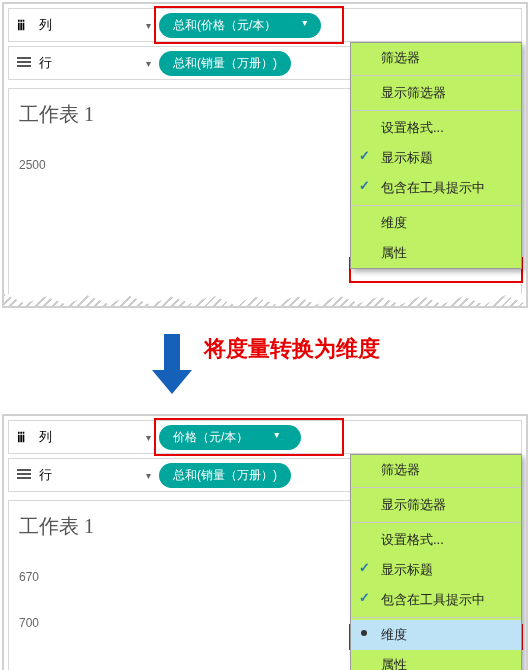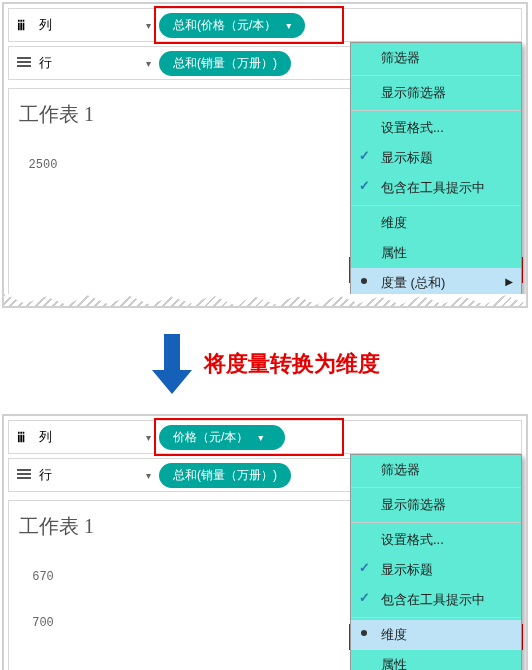--- a/index.html
+++ b/index.html
@@ -4,35 +4,35 @@
 <style>
   * { box-sizing: border-box; margin: 0; padding: 0; }
   body { font-family: "Microsoft YaHei", Arial, sans-serif; font-size: 13px; background: #fff; width: 532px; }
   .outer { border: 2px solid #d0d0d0; width: 526px; margin: 2px; position: relative; }
   .panel { position: relative; height: 290px; overflow: hidden; }
   .shelf-area { padding: 4px; }
   .shelf-row { display: flex; align-items: center; border: 1px solid #d8d8d8; background: #fff; margin-bottom: 4px; height: 34px; }
   .shelf-label { width: 150px; display: flex; align-items: center; padding: 0 8px; gap: 8px; }
   .shelf-label .icon { width: 14px; height: 14px; display: inline-block; }
   .shelf-dd { margin-left: auto; color: #666; font-size: 10px; }
-  .pill { background: #00a69c; color: #fff; border-radius: 14px; padding: 4px 14px; font-size: 12px; display: inline-flex; align-items: center; gap: 6px; white-space: nowrap; }
+  .pill { background: #00a69c; color: #fff; border-radius: 14px; padding: 4px 14px; font-size: 12px; display: inline-flex; align-items: flex-start; gap: 22px; white-space: nowrap; }
   .pill .dd { color: #fff; font-size: 10px; margin-left: 4px; }
   .redbox { border: 2px solid #e60000; position: absolute; pointer-events: none; }
   .sheet-area { border: 1px solid #d8d8d8; margin: 0 4px 4px 4px; padding: 12px 10px; height: 252px; }
   .sheet-title { font-size: 20px; color: #555; font-family: "SimSun", serif; margin-bottom: 30px; }
-  .axis-tick { color: #666; font-size: 12px; text-align: center; width: 48px; margin-bottom: 32px; font-family: Liberation Mono, monospace; }
-  .context-menu { position: absolute; right: 4px; top: 38px; width: 172px; background: #5eead4; border: 1px solid #999; box-shadow: 3px 3px 5px rgba(0,0,0,0.3); z-index: 10; }
+  .axis-tick { color: #666; font-size: 12px; text-align: left; width: 48px; margin-bottom: 32px; }
+  .context-menu { position: absolute; right: 4px; top: 38px; width: 172px; background: #bef264; border: 1px solid #999; box-shadow: 3px 3px 5px rgba(0,0,0,0.3); z-index: 10; }
   .menu-item { padding: 6px 10px 6px 30px; position: relative; font-size: 13px; color: #222; }
   .menu-item.highlight { background: #bfe3f6; }
   .menu-sep { height: 1px; background: #ccc; margin: 2px 0; }
   .menu-check { position: absolute; left: 8px; top: 5px; color: #2a7ab0; font-weight: bold; }
   .menu-bullet { position: absolute; left: 10px; top: 10px; width: 6px; height: 6px; background: #333; border-radius: 50%; }
   .menu-arrow { position: absolute; right: 8px; top: 8px; font-size: 10px; color: #222; }
   .torn { height: 12px; background: repeating-linear-gradient(135deg,#ccc 0 2px,#fff 2px 6px); clip-path: polygon(0 0,4% 80%,8% 20%,12% 90%,16% 10%,20% 85%,24% 15%,28% 90%,32% 20%,36% 80%,40% 10%,44% 90%,48% 20%,52% 85%,56% 15%,60% 90%,64% 10%,68% 80%,72% 20%,76% 90%,80% 15%,84% 85%,88% 20%,92% 90%,96% 10%,100% 80%,100% 100%,0 100%); }
-  .divider { display: flex; align-items: center; justify-content: center; gap: 12px; padding: 24px 0 18px; }
+  .divider { display: flex; justify-content: center; gap: 12px; padding: 24px 0 18px; }
   .arrow-down { width: 40px; height: 60px; position: relative; }
   .arrow-down .shaft { width: 16px; height: 36px; background: #1560b8; margin: 0 auto; }
   .arrow-down .head { width: 0; height: 0; border-left: 20px solid transparent; border-right: 20px solid transparent; border-top: 24px solid #1560b8; }
   .annotation { color: #e60000; font-size: 22px; font-weight: bold; font-family: "SimSun","Microsoft YaHei",serif; }
   .icon-cols::before { content:"ⅲ"; font-weight:bold; letter-spacing:-2px; }
   .icon-rows { display:inline-block; width:14px; height:12px; }
   .icon-rows span { display:block; height:2px; background:#555; margin-bottom:2px; }
 </style>
 </head>
 <body>
@@ -77,21 +77,20 @@
     <div class="menu-item">筛选器</div>
     <div class="menu-sep"></div>
     <div class="menu-item">显示筛选器</div>
     <div class="menu-sep"></div>
     <div class="menu-item">设置格式...</div>
     <div class="menu-item"><span class="menu-check">✓</span><span>显示标题</span></div>
     <div class="menu-item"><span class="menu-check">✓</span><span>包含在工具提示中</span></div>
     <div class="menu-sep"></div>
     <div class="menu-item">维度</div>
     <div class="menu-item">属性</div>
-    <div class="menu-item highlight"><span class="menu-bullet"></span><span>度量 (总和)</span><span class="menu-arrow">▶</span></div>
   </div>
   <div class="redbox" style="right:3px; top:253px; width:174px; height:26px;"></div>
 </div>
 <div class="torn"></div>
 </div>
 
 <div class="divider">
   <div class="arrow-down">
     <div class="shaft"></div>
       <div class="head"></div>

